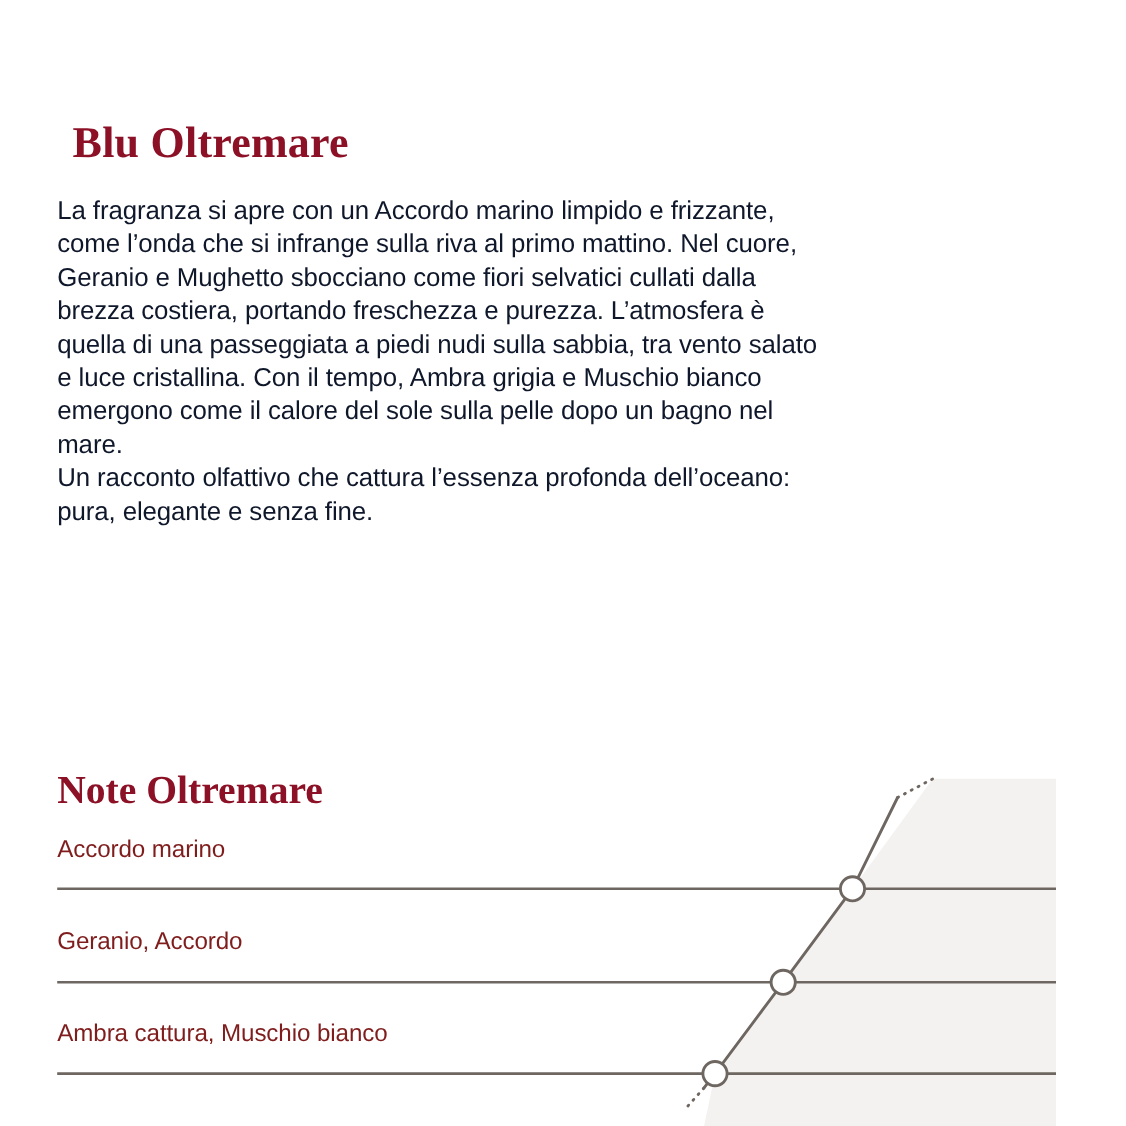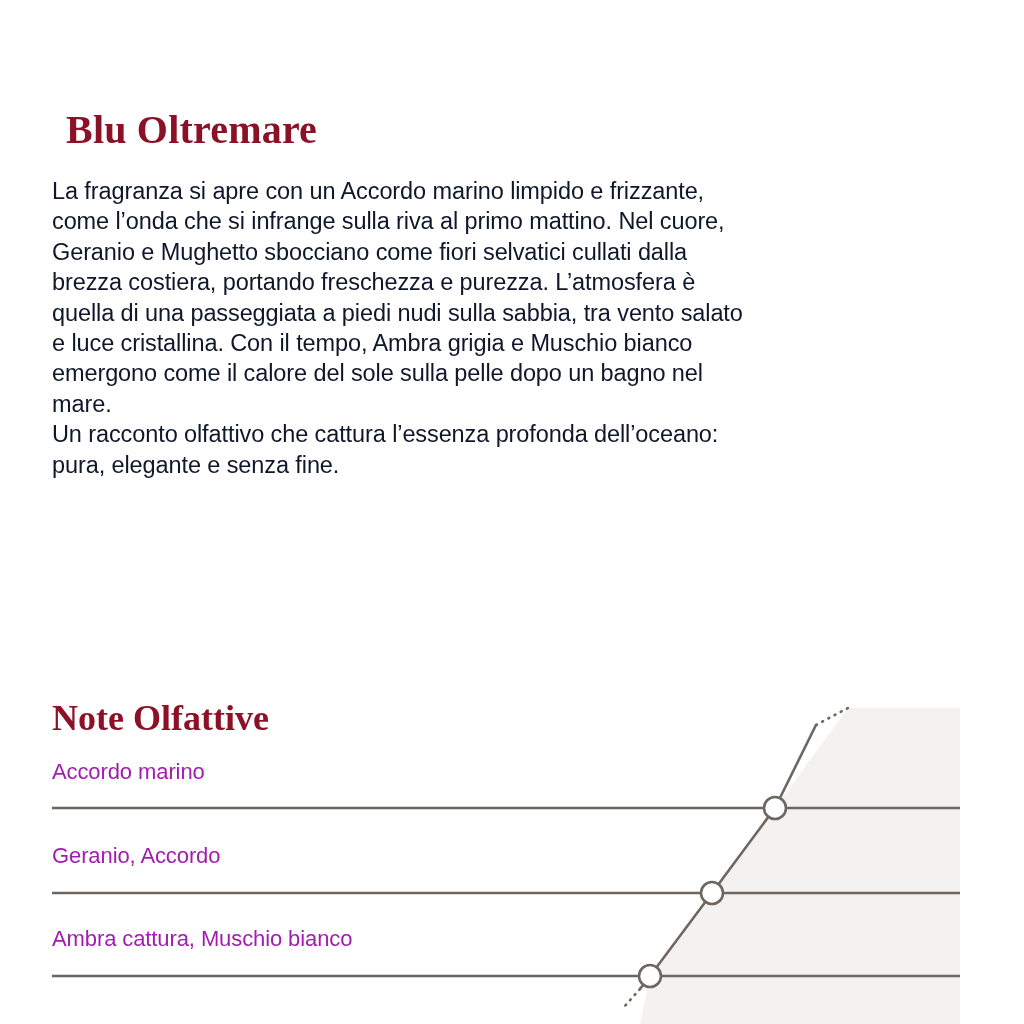--- a/index.html
+++ b/index.html
@@ -81,40 +81,40 @@
     height: 334px;
   }
   .notes-chart svg { display: block; }
 
   .note-label {
     position: absolute;
     left: 52px;
     font-family: "Liberation Sans", sans-serif;
     font-size: 22px;
     line-height: 26px;
-    color: #a21caf;
+    color: #7f1d1d;
     white-space: nowrap;
     letter-spacing: -0.1px;
   }
   .note-label.n0 { top: 759px; }
   .note-label.n1 { top: 843px; }
   .note-label.n2 { top: 926px; }
 </style>
 </head>
 <body>
 
 <div id="page">
 
 
   <h1 class="product-title">Blu Oltremare</h1>
 
   <p class="description">La fragranza si apre con un Accordo marino limpido e frizzante, come l’onda che si infrange sulla riva al primo mattino. Nel cuore, Geranio e Mughetto sbocciano come fiori selvatici cullati dalla brezza costiera, portando freschezza e purezza. L’atmosfera è quella di una passeggiata a piedi nudi sulla sabbia, tra vento salato e luce cristallina. Con il tempo, Ambra grigia e Muschio bianco emergono come il calore del sole sulla pelle dopo un bagno nel mare.
 Un racconto olfattivo che cattura l’essenza profonda dell’oceano: pura, elegante e senza fine.</p>
 
-  <h2 class="notes-title">Note Olfattive</h2>
+  <h2 class="notes-title">Note Oltremare</h2>
 
   <div class="notes-chart">
     <svg width="1024" height="334" viewBox="0 690 1024 334" xmlns="http://www.w3.org/2000/svg" aria-hidden="true">
 
       <polygon points="848,708 960,708 960,1024 640,1024 650,976 712,893 775,808" fill="#f4f2f0" stroke="none"></polygon>
 
       <line x1="52" y1="808" x2="960" y2="808" stroke="#6e6660" stroke-width="2.4"></line>
       <line x1="52" y1="893" x2="960" y2="893" stroke="#6e6660" stroke-width="2.4"></line>
       <line x1="52" y1="976" x2="960" y2="976" stroke="#6e6660" stroke-width="2.4"></line>
 

